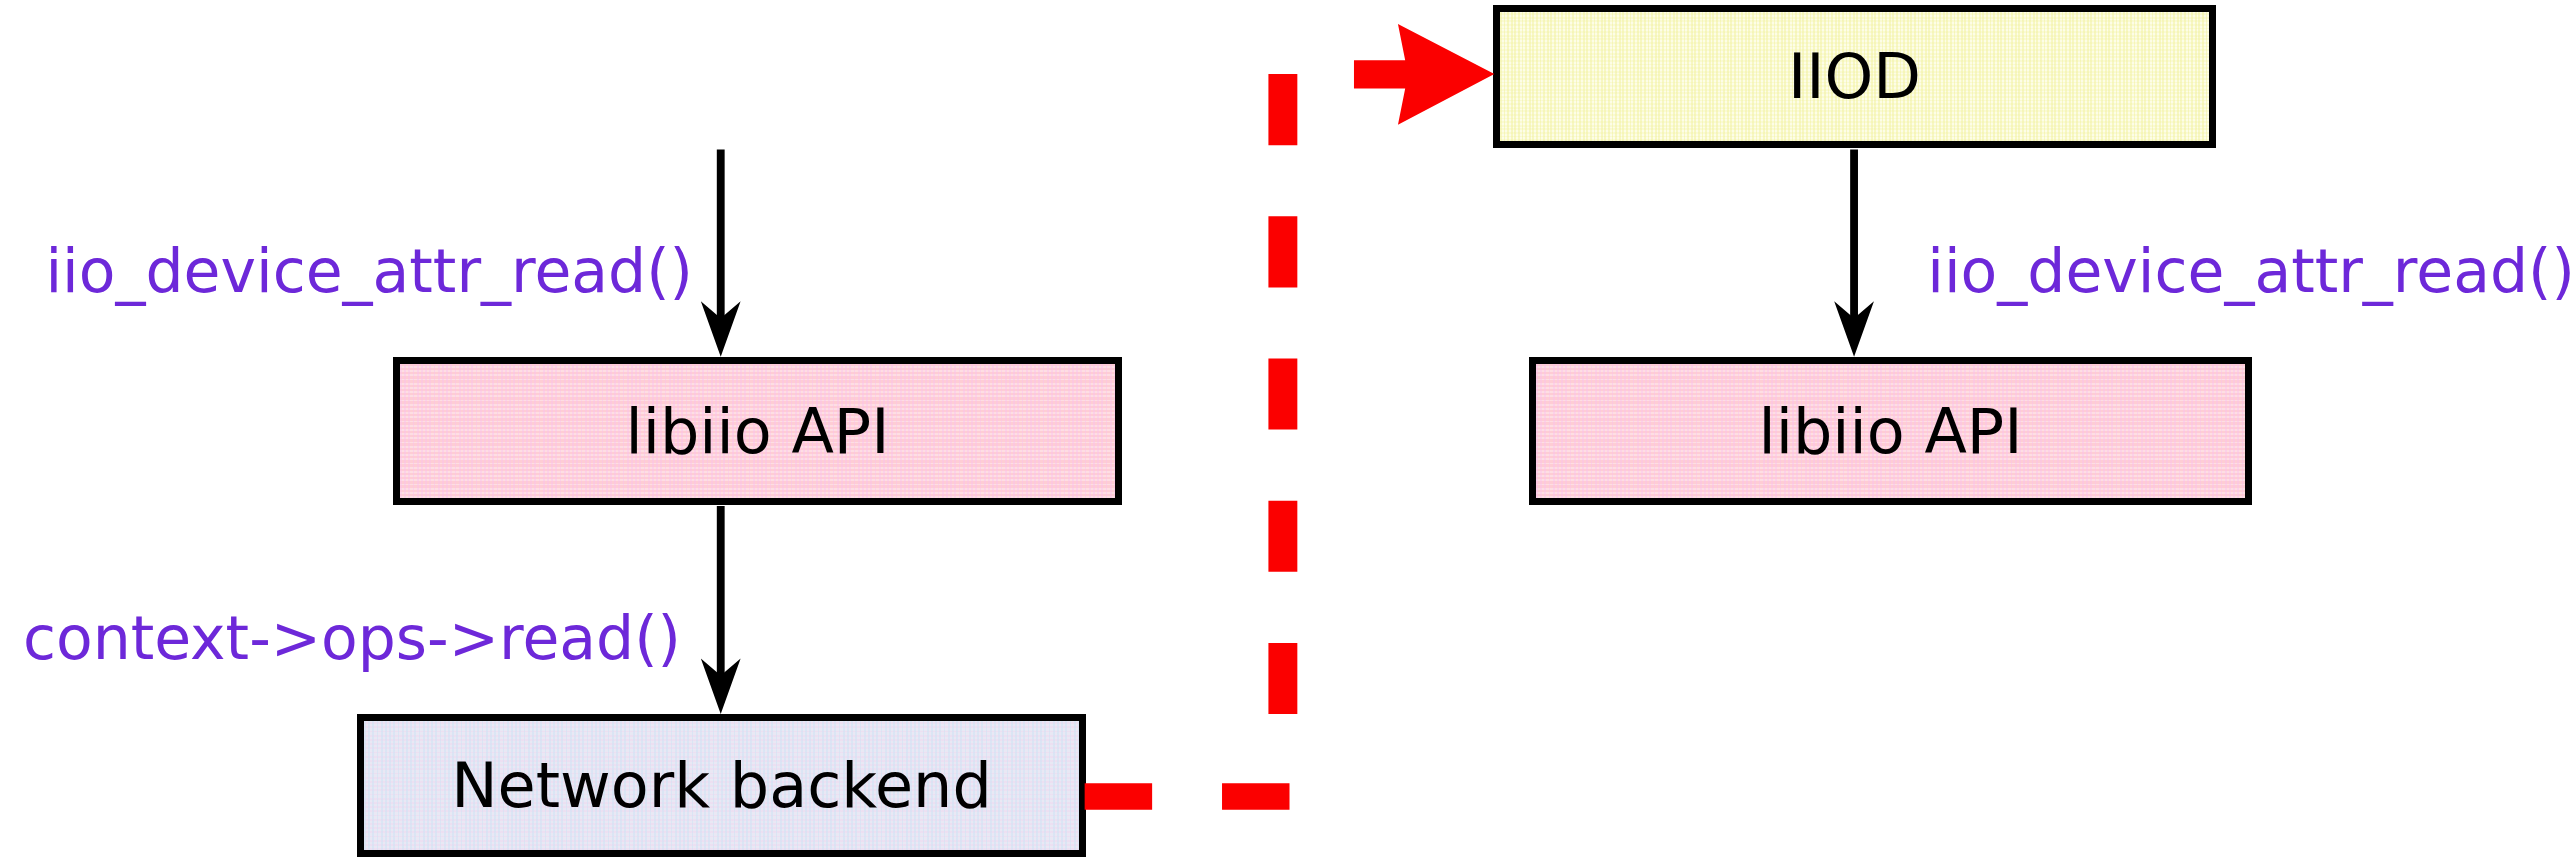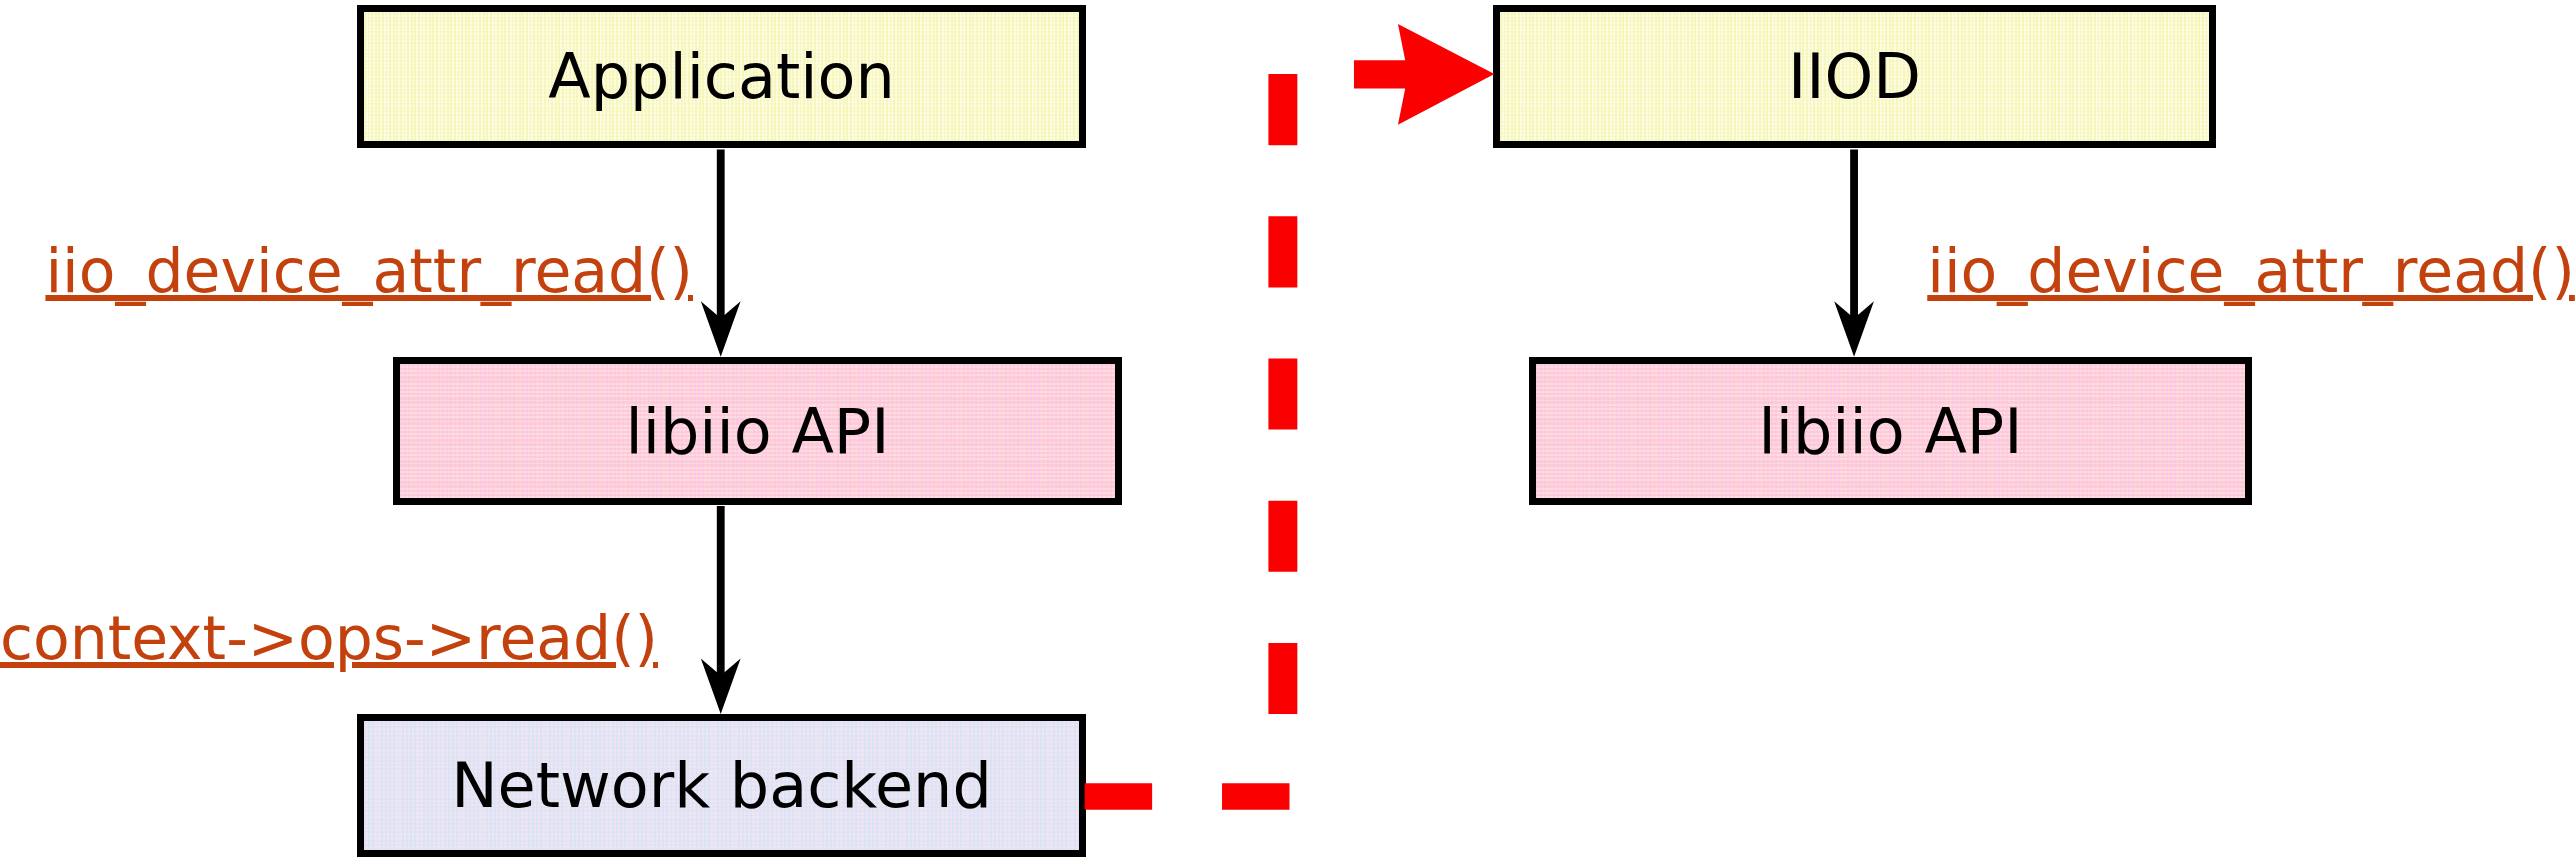--- a/index.html
+++ b/index.html
@@ -39,23 +39,22 @@
   .fill-lavender {
     background-color: #e9e8f4;
     background-image:
       repeating-linear-gradient(90deg, rgba(207,227,245,0.55) 0 1.8px, rgba(255,255,255,0) 1.8px 4.2px),
       repeating-linear-gradient(0deg, rgba(240,213,238,0.45) 0 1.8px, rgba(255,255,255,0) 1.8px 4.2px);
   }
   .call-label {
     position: absolute;
     font-size: 60px;
     line-height: 69px;
-    color: #c2410c;
+    color: #6d28d9;
     white-space: nowrap;
-    text-decoration: underline;
   }
   .read-label {
     position: absolute;
     font-size: 59px;
     line-height: 67px;
     font-weight: bold;
     color: #fb0000;
     white-space: nowrap;
     letter-spacing: 1.2px;
   }
@@ -65,43 +64,40 @@
     width: 2576px;
     height: 861px;
     pointer-events: none;
   }
 </style>
 </head>
 <body>
 
 <div id="stage">
 
-  <div class="box fill-yellow" style="left:357px; top:4.8px; width:729px; height:143px;">
-    <span>Application</span>
-  </div>
 
   <div class="box fill-pink" style="left:357px; top:357px; width:729px; height:148px;">
     <span>libiio API</span>
   </div>
 
   <div class="box fill-yellow" style="left:1493px; top:4.8px; width:723px; height:143px;">
     <span>IIOD</span>
   </div>
 
   <div class="box fill-lavender" style="left:357px; top:714px; width:729px; height:143px;">
     <span>Network backend</span>
   </div>
 
   <div class="box fill-pink" style="left:1493px; top:357px; width:723px; height:148px;">
     <span>libiio API</span>
   </div>
 
   <div class="call-label" style="left:0; top:237px; width:693px; text-align:right;">iio_device_attr_read()</div>
 
-  <div class="call-label" style="left:0; top:604px; width:684px; text-align:left;">context-&gt;ops-&gt;read()</div>
+  <div class="call-label" style="left:10px; top:604px; width:684px; text-align:center;">context-&gt;ops-&gt;read()</div>
 
   <div class="call-label" style="right:1.2px; top:237px; width:693px; text-align:right;">iio_device_attr_read()</div>
 
 
   <svg id="connectors" viewBox="0 0 4275 1429" xmlns="http://www.w3.org/2000/svg">
 
     <line x1="1196" y1="248" x2="1196" y2="535" stroke="#000000" stroke-width="13"></line>
     <polygon points="1196,592 1163,500 1196,528 1229,500" fill="#000000"></polygon>
 
     <line x1="1196" y1="840" x2="1196" y2="1128" stroke="#000000" stroke-width="13"></line>

